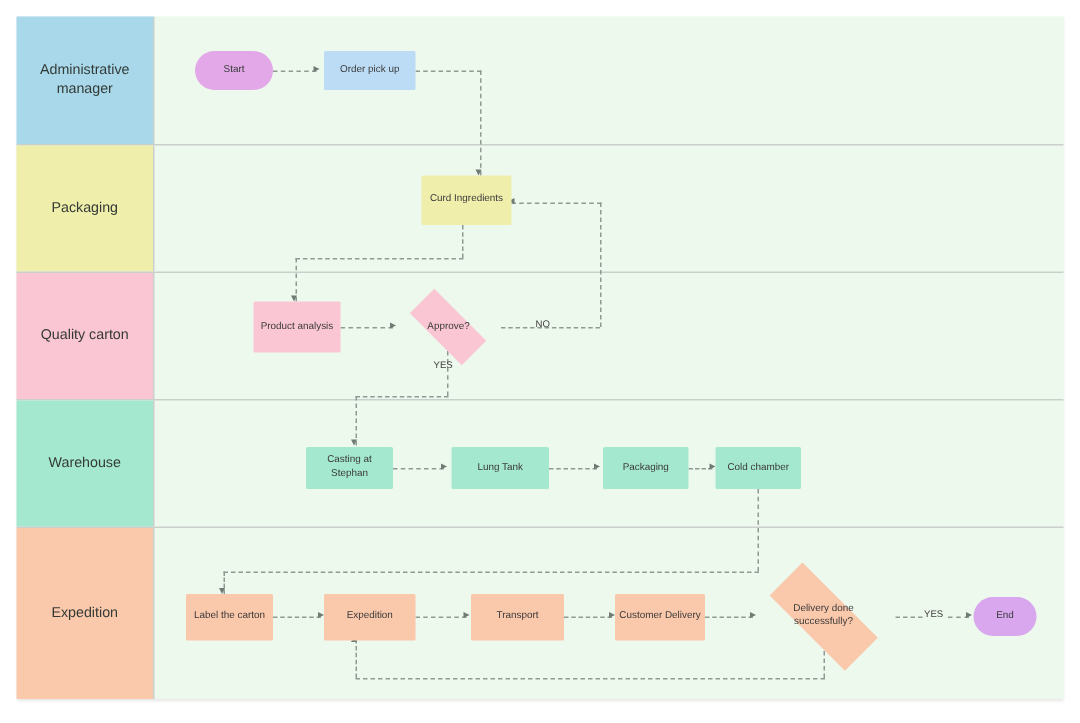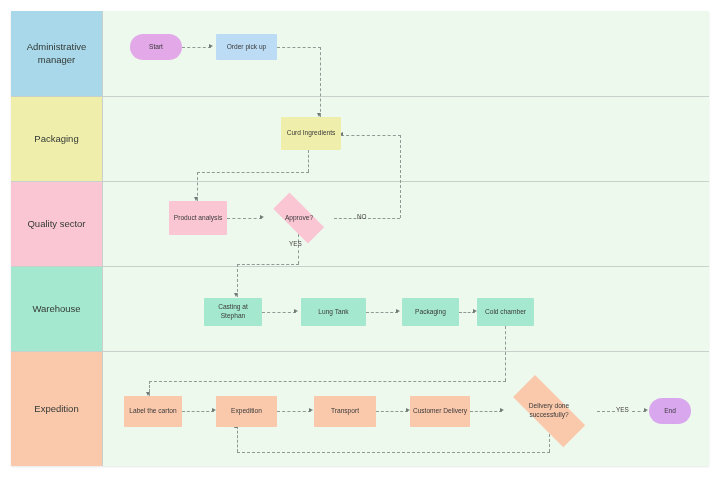--- a/index.html
+++ b/index.html
@@ -70,21 +70,21 @@
 
     <div class="lane" style="top:0;height:85px;">
       <div class="lane-head" style="background:#a8d8ea;">Administrative manager</div>
       <div class="lane-body"></div>
     </div>
     <div class="lane" style="top:85px;height:85px;">
       <div class="lane-head" style="background:#f0eeab;">Packaging</div>
       <div class="lane-body"></div>
     </div>
     <div class="lane" style="top:170px;height:85px;">
-      <div class="lane-head" style="background:#fac6d4;">Quality sector</div>
+      <div class="lane-head" style="background:#fac6d4;">Quality carton</div>
       <div class="lane-body"></div>
     </div>
     <div class="lane" style="top:255px;height:85px;">
       <div class="lane-head" style="background:#a5e8d0;">Warehouse</div>
       <div class="lane-body"></div>
     </div>
     <div class="lane" style="top:340px;height:115px;">
       <div class="lane-head" style="background:#fac8ab;">Expedition</div>
       <div class="lane-body"></div>
     </div>

